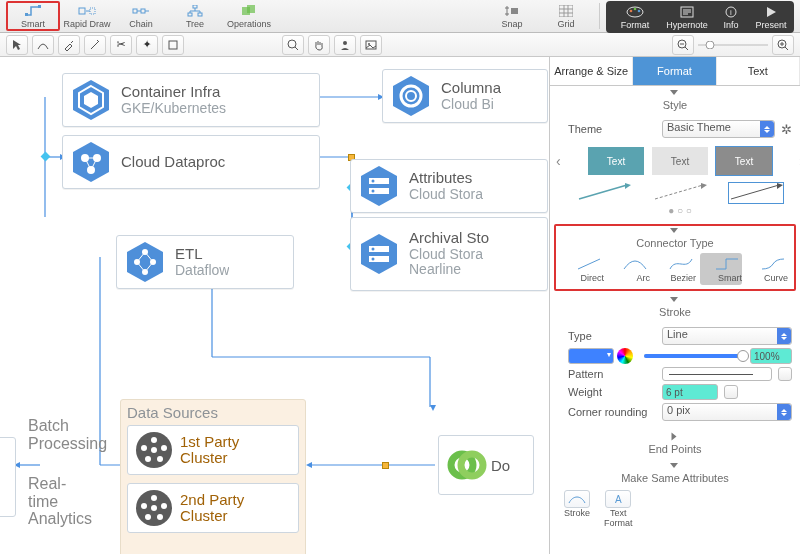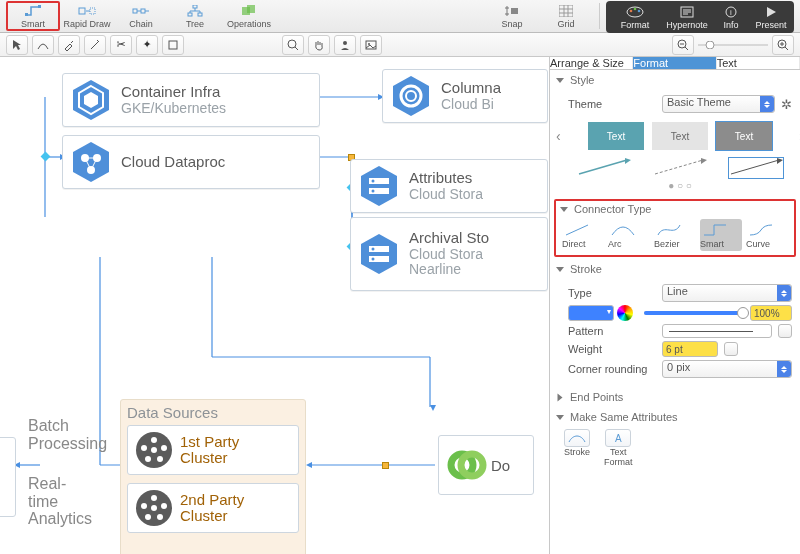--- a/index.html
+++ b/index.html
@@ -44,23 +44,23 @@
   .cluster .circ { width:36px; height:36px; border-radius:50%; background:#5b5b5b; position:relative;}
   .cluster .circ::before{content:"";position:absolute;inset:9px;border-radius:50%;background:transparent;}
   .dot { position:absolute; width:6px; height:6px; background:#fff; border-radius:50%; }
   .cluster-title { font-size:15px; color:#a16207; line-height:1.05; }
 
   .green-node { position:absolute; left:438px; top:378px; width:96px; height:60px; background:#fff; border:1px solid #cdd6df; border-radius:3px; display:flex; align-items:center; justify-content:flex-start; padding-left:8px; gap:4px;}
   .green-ring { width:40px; height:40px; display:flex; align-items:center; justify-content:center;}
 
   
   .tabs { display:flex; border-bottom:1px solid #c8c8c8;}
-  .tab { flex:1; padding:0 0; font-size:11px; color:#333; background:#fff; border-right:1px solid #e8e8e8;}
+  .tab { flex:1; text-align:center; padding:8px 0; font-size:11px; color:#333; background:#fff; border-right:1px solid #e8e8e8;}
   .tab.active { background:#4e94d6; color:#fff; font-weight:500;}
-  .section-hdr { display:flex; align-items:center; gap:4px; padding:4px 6px; font-size:11px; color:#6d6d6d;}
+  .section-hdr { display:flex; align-items:center; gap:4px; padding:4px 6px; font-size:11px; color:#6d6d6d;flex-direction:column;}
   .tri { display:inline-block; width:0; height:0; border-left:4px solid transparent;border-right:4px solid transparent;border-top:5px solid #7a7a7a; margin-right:2px;}
   .tri.closed { transform: rotate(-90deg);}
   .insp-block { padding: 2px 8px 6px 18px; }
   .row { display:flex; align-items:center; gap:6px; margin:3px 0; font-size:11px;}
   .row label { width: 88px; color:#555; text-align:left;}
   .select { flex:1; height:18px; border:1px solid #bdbdbd; border-radius:3px; background:linear-gradient(#fff,#f1f1f1); padding:0 14px 0 4px; font-size:11px; position:relative; color:#555;}
   .select .arrows { position:absolute; right:0; top:0; bottom:0; width:14px; background:#4b82e8; border-radius:0 3px 3px 0; display:flex; flex-direction:column; align-items:center; justify-content:center;}
   .select .arrows::before,.select .arrows::after{content:"";border-left:3px solid transparent;border-right:3px solid transparent;}
   .select .arrows::before{border-bottom:3px solid #fff;margin-bottom:1px;}
   .select .arrows::after{border-top:3px solid #fff;}
@@ -69,30 +69,30 @@
   .sw1 { background:#5aa3b0; color:#fff;}
   .sw2 { background:#e4e4e4;}
   .sw3 { background:#8c8c8c; color:#fff;}
   .lines-row { display:flex; gap:22px; justify-content:center; padding:4px 0 2px 0;}
   .lines-row .ln { width:54px; height:20px;}
   .nav-chev { color:#888; font-size:14px; position:absolute;}
   .dots { text-align:center; color:#aaa; font-size:10px; }
 
   .conn-type { border:2px solid #d33; border-radius:2px; margin: 2px 4px; padding: 2px 4px 4px 4px;}
   .ct-row { display:flex; justify-content:space-between; padding: 2px 2px 0 2px;}
-  .ct-item { width:42px; display:flex; flex-direction:column; align-items:flex-start; font-size:9px; color:#555; border-radius:3px; padding:2px 0;}
+  .ct-item { width:42px; display:flex; flex-direction:column; align-items:flex-end; font-size:9px; color:#555; border-radius:3px; padding:2px 0;}
   .ct-item.sel { background:#c9c9c9;}
   .ct-item .ic{ width:30px;height:18px; display:flex;align-items:center;justify-content:center;}
 
   .stroke-color { width:46px; height:16px; border:1px solid #bbb; border-radius:3px; background:#3e82ff; position:relative;}
   .stroke-color .wheel{position:absolute;right:-20px;top:-1px;width:16px;height:16px;border-radius:50%;background:conic-gradient(red,orange,yellow,green,cyan,blue,magenta,red);}
   .slider { flex:1; height:4px; background:#cfcfcf; border-radius:2px; position:relative;}
   .slider .fill{position:absolute;left:0;top:0;bottom:0;width:100%;background:#3e82ff;border-radius:2px;}
   .slider .thumb{position:absolute;right:-5px;top:-4px;width:12px;height:12px;border-radius:50%;background:#fff;border:1px solid #999;}
-  .num { width:42px; height:16px; border:1px solid #bbb; border-radius:3px; background:#fde047; font-size:10px; padding:0 3px; display:flex; align-items:center; color:#555;}
+  .num { width:42px; height:16px; border:1px solid #bbb; border-radius:3px; background:#5eead4; font-size:10px; padding:0 3px; display:flex; align-items:center; color:#555;}
   .pattern-line{flex:1;height:14px;border:1px solid #bbb;border-radius:3px;background:#fff;position:relative;}
   .pattern-line::before{content:"";position:absolute;left:6px;right:18px;top:6px;height:1px;background:#555;}
   .stepper{width:14px;height:14px;border:1px solid #bbb;border-radius:3px;background:linear-gradient(#fff,#eee);}
 
   .make-same { display:flex; gap:14px; padding:2px 0 0 14px;}
   .ms-item { display:flex; flex-direction:column; align-items:center; font-size:9px; color:#555;}
   .ms-item .ic{width:26px;height:18px;border:1px solid #cbd3db;border-radius:3px;background:linear-gradient(#fff,#f3f5f8);display:flex;align-items:center;justify-content:center;}
 
   
   .diamond{position:absolute;width:7px;height:7px;background:#45c3ef;transform:rotate(45deg);}
@@ -391,20 +391,36 @@
             <circle cx="16" cy="27" r="1.5" fill="#4e8fd9"></circle>
           </svg>
       </div>
       <div class="node-text">
         <span class="node-title">Archival Sto</span>
         <span class="node-sub">Cloud Stora</span>
         <span class="node-sub">Nearline</span>
       </div>
     </div>
 
+    <div class="node gcp-box narrow" style="left:116px;top:178px">
+      <div class="hex">
+        <svg width="44" height="44">
+            <polygon points="22,2 40,12 40,32 22,42 4,32 4,12" fill="#4e8fd9"></polygon>
+            <circle cx="22" cy="12" r="3" fill="#fff"></circle>
+            <circle cx="14" cy="22" r="3" fill="#fff"></circle>
+            <circle cx="30" cy="22" r="3" fill="#fff"></circle>
+            <circle cx="22" cy="32" r="3" fill="#fff"></circle>
+            <path d="M22 12 L14 22 L22 32 L30 22 Z" stroke="#fff" fill="none"></path>
+          </svg>
+      </div>
+      <div class="node-text">
+        <span class="node-title">ETL</span>
+        <span class="node-sub">Dataflow</span>
+      </div>
+    </div>
 
     <div class="left-stub">
       <div>d</div>
       <div>Sub</div>
     </div>
 
     <div class="side-label" style="left:28px;top:360px;white-space:pre">Batch
 Processing</div>
     <div class="side-label" style="left:28px;top:418px;white-space:pre">Real-
 time

